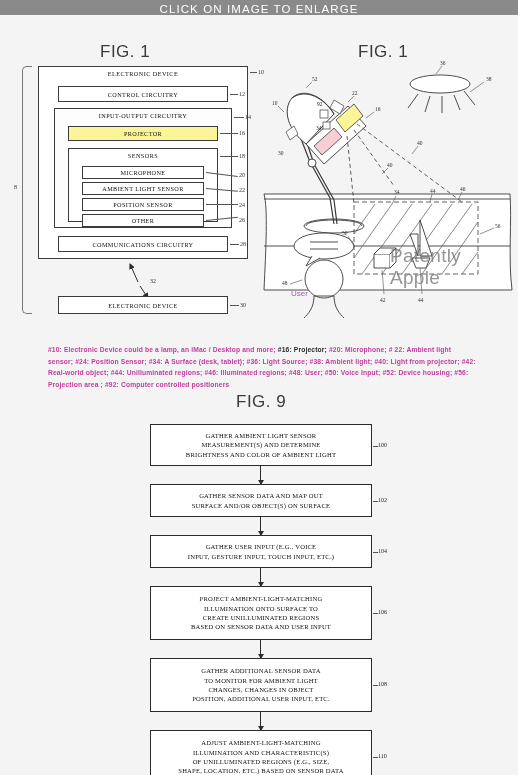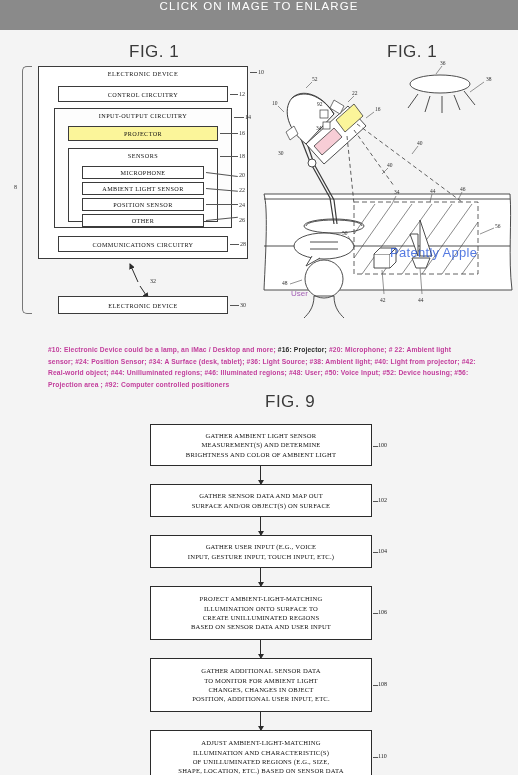--- a/index.html
+++ b/index.html
@@ -7,34 +7,33 @@
     margin: 0; padding: 0;
     width: 518px; height: 775px;
     background: #f4f4f4;
     font-family: "Liberation Serif", serif;
     overflow: hidden;
   }
   #page { position: relative; width: 518px; height: 775px; background: #f4f4f4; }
 
   
   .banner {
-    position: absolute; left: 0; top: 0; width: 518px; height: 30px;
+    position: absolute; left: 0; top: 0; width: 518px; height: 15px;
     background: #8a8a8a; color: #ffffff;
     font-family: "Liberation Sans", sans-serif;
     font-size: 11.5px; letter-spacing: 1.1px;
-    display: flex; align-items: flex-start; justify-content: center;
+    display: flex; align-items: flex-end; justify-content: center;
   }
 
   
   .figtitle {
     position: absolute;
     font-family: "Liberation Sans", sans-serif;
     font-size: 17px; color: #3a3a3a; letter-spacing: .5px;
     font-weight: 400;
-    margin-left: 29px;
   }
   #fig1-title { left: 100px; top: 42px; }
   #fig2-title { left: 358px; top: 42px; }
   #fig9-title { left: 236px; top: 392px; }
 
   
   #fig1 { position: absolute; left: 14px; top: 60px; width: 250px; height: 275px; }
   .bx {
     position: absolute; border: 1px solid #3b3b3b; background: #ffffff;
     font-family: "Liberation Serif", serif;
@@ -77,21 +76,21 @@
   #fig2 { position: absolute; left: 262px; top: 58px; width: 252px; height: 260px; }
   #fig2 svg { display:block; }
   .usrlabel {
     position: absolute; left: 1px; top: 231px;
     font-family: "Liberation Sans", sans-serif;
     font-size: 8px; color: #a35fb5; padding-left: 28px;
   }
   .watermark {
     position: absolute; left: 128px; top: 187px;
     font-family: "Liberation Sans", sans-serif;
-    font-size: 13px; color: #1d4ed8; opacity: .75; letter-spacing: .3px; text-align: center;
+    font-size: 19px; color: #737373; opacity: .75; letter-spacing: .3px;
   }
 
   
   #caption {
     position: absolute; left: 48px; top: 344px; width: 428px;
     font-family: "Liberation Sans", sans-serif;
     font-size: 6.7px; line-height: 11.5px;
     color: #c23c9b; font-weight: bold; letter-spacing: .15px;
   }
   #caption b { color: #2a2a2a; }

